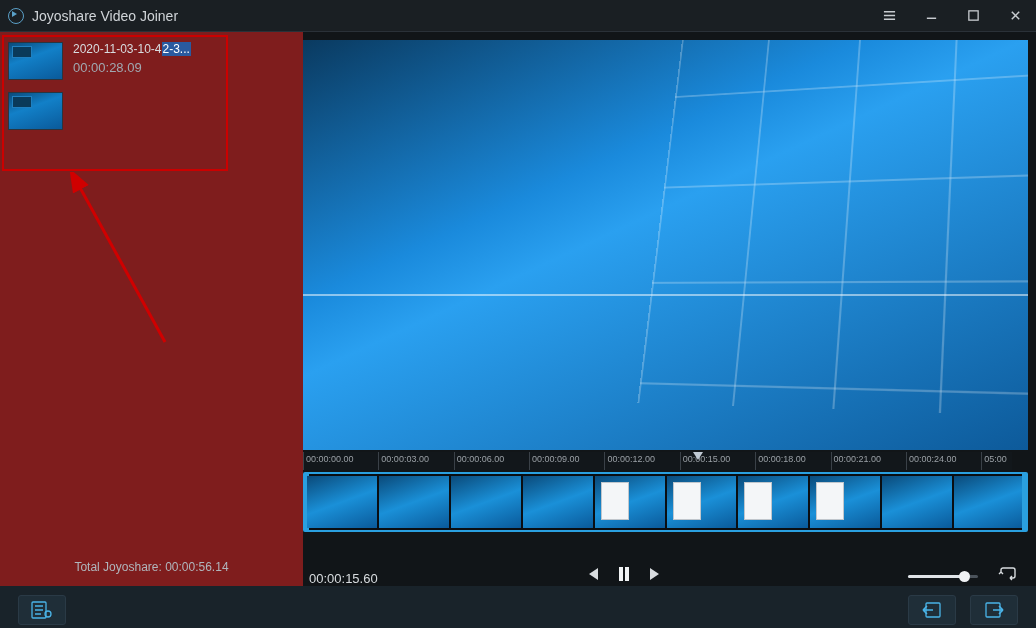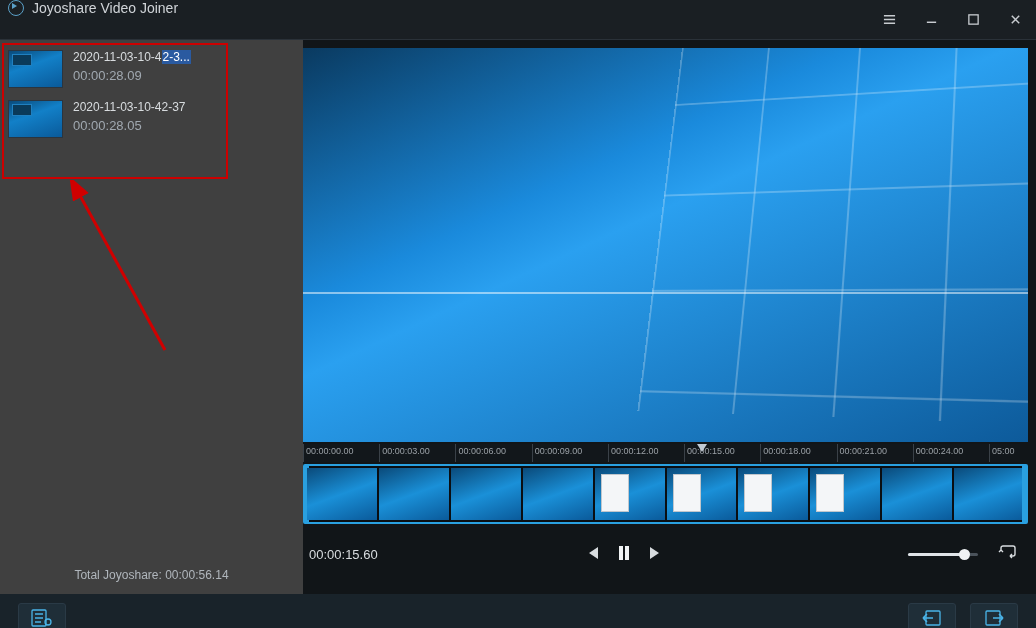--- a/index.html
+++ b/index.html
@@ -1,54 +1,54 @@
 <!DOCTYPE html>
 <html><head>
 <meta charset="utf-8">
 <style>
   *{box-sizing:border-box;margin:0;padding:0;font-family:"Segoe UI",Arial,sans-serif;user-select:none}
   body{background:#1a1f23;width:1036px;height:628px;overflow:hidden;color:#c8ccd0;font-size:12px}
-  .titlebar{height:40px;background:#1a1f23;display:flex;padding:0 0 0 8px;border-bottom:1px solid #2a3138}
+  .titlebar{height:32px;background:#1a1f23;display:flex;align-items:center;padding:0 0 0 8px;border-bottom:1px solid #2a3138}
   .logo{width:16px;height:16px;border:1.5px solid #5aa0c8;border-radius:50%;margin-right:8px;position:relative}
   .logo:after{content:"";position:absolute;left:3px;top:2px;width:0;height:0;border-left:5px solid #5aa0c8;border-top:3px solid transparent;border-bottom:3px solid transparent}
   .title{color:#d0d4d8;font-size:14px;flex:1}
   .winbtns{display:flex;height:100%}
   .winbtn{width:42px;display:flex;align-items:center;justify-content:center;color:#c8ccd0}
   .winbtn svg{width:13px;height:13px}
   .main{display:flex;height:554px}
-  .sidebar{width:303px;background:#404040;padding:4px 0 0 0;position:relative}
+  .sidebar{width:303px;background:#7f1d1d;padding:4px 0 0 0;position:relative}
   .clips-outline{position:absolute;left:2px;top:3px;width:226px;height:136px;border:2px solid #cc0000;pointer-events:none;z-index:5}
   .arrow{position:absolute;left:60px;top:140px;width:120px;height:180px;pointer-events:none;z-index:5}
   .clip{display:flex;padding:6px 8px;gap:10px;align-items:flex-start}
   .thumb{width:55px;height:38px;background:linear-gradient(160deg,#0a4a7a 0%,#1280c8 40%,#0a5a9a 100%);border:1px solid #2a3540;position:relative;overflow:hidden}
   .thumb:before{content:"";position:absolute;left:3px;top:3px;width:18px;height:10px;background:#0a3a5a;border:1px solid #2080c0}
   .clip-info{flex:1;min-width:0}
   .clip-name{font-size:12px;color:#d8dcdf;white-space:nowrap;overflow:hidden;text-overflow:ellipsis;margin-bottom:4px}
   .clip-name .hl{background:#2a5aa0;color:#fff;padding:0 1px}
   .clip-dur{font-size:13px;color:#a0a8b0}
   .total{position:absolute;bottom:12px;left:0;right:0;text-align:center;font-size:12px;color:#b0b6bc}
   .preview{flex:1;background:#111518;display:flex;flex-direction:column}
   .video{flex:1;margin:8px 8px 0 0;background:linear-gradient(155deg,#0a3a60 0%,#1a8adc 35%,#2aa0f0 45%,#0d5a9a 100%);position:relative;overflow:hidden}
   .video:before{content:"";position:absolute;right:-40px;top:-60px;width:420px;height:420px;background:
     linear-gradient(to right,rgba(255,255,255,.35) 0,rgba(255,255,255,.35) 2px,transparent 2px,transparent 100px) 0 0/100px 100%,
     linear-gradient(to bottom,rgba(255,255,255,.35) 0,rgba(255,255,255,.35) 2px,transparent 2px,transparent 100px) 0 0/100% 100px;
     transform:perspective(600px) rotateX(10deg) rotateY(-10deg) skewX(-4deg);
     opacity:.7}
   .video:after{content:"";position:absolute;left:0;right:0;top:62%;height:2px;background:rgba(255,255,255,.5)}
-  .ruler{height:18px;background:#12171b;margin:2px 16px 0 0;position:relative;display:flex;font-size:9px;color:#9aa0a6}
+  .ruler{height:18px;background:#12171b;margin:2px 24px 0 0;position:relative;display:flex;font-size:9px;color:#9aa0a6}
   .tick{flex:1;position:relative;border-left:1px solid #3a4148}
   .tick span{position:absolute;left:2px;top:2px;white-space:nowrap}
   .playhead{position:absolute;top:0;left:55%;width:0;height:0;border-left:5px solid transparent;border-right:5px solid transparent;border-top:8px solid #c0cad4}
   .strip{height:60px;margin:2px 8px 0 0;background:#0a0e12;border:2px solid #2aa0e0;border-radius:2px;display:flex;gap:2px;padding:2px;position:relative}
   .strip .handle{position:absolute;top:0;bottom:0;width:6px;background:#2aa0e0}
   .strip .handle.left{left:-2px;border-radius:2px 0 0 2px}
   .strip .handle.right{right:-2px;border-radius:0 2px 2px 0}
   .frame{flex:1;background:linear-gradient(160deg,#0a4a7a,#1a90d8 50%,#0a5a9a);position:relative;overflow:hidden}
   .frame.win:after{content:"";position:absolute;left:6px;top:6px;width:26px;height:36px;background:#f4f6f8;border:1px solid #c0c6cc}
-  .controls{height:48px;margin:6px 8px 16px 0;display:flex;align-items:center;color:#d8dcdf}
+  .controls{height:48px;margin:6px 8px 0 0;display:flex;align-items:flex-end;color:#d8dcdf}
   .curtime{width:280px;padding-left:6px;font-size:13px}
   .transport{display:flex;gap:14px;align-items:center;justify-content:center}
   .transport svg{width:18px;height:18px}
   .vol{margin-left:auto;display:flex;align-items:center;gap:20px;padding-right:10px}
   .slider{width:70px;height:3px;background:#4a525a;position:relative;border-radius:2px}
   .slider:before{content:"";position:absolute;left:0;top:0;height:100%;width:80%;background:#e0e4e8;border-radius:2px}
   .slider:after{content:"";position:absolute;left:80%;top:-4px;width:11px;height:11px;background:#f0f2f4;border-radius:50%;margin-left:-5px}
   .footer{height:48px;background:#19232a;display:flex;align-items:center;padding:0 18px}
   .btn{width:48px;height:30px;background:#1f2e38;border:1px solid #2a3a46;border-radius:3px;display:flex;align-items:center;justify-content:center}
   .btn svg{width:22px;height:18px}
@@ -98,24 +98,20 @@
 
     <div class="clip">
       <div class="thumb"></div>
       <div class="clip-info">
         <div class="clip-name"><span>2020-11-03-10-4</span><span class="hl">2-3...</span></div>
         <div class="clip-dur">00:00:28.09</div>
       </div>
     </div>
     <div class="clip">
       <div class="thumb"></div>
-      <div class="clip-info">
-        <div class="clip-name">2020-11-03-10-42-37</div>
-        <div class="clip-dur">00:00:28.05</div>
-      </div>
     </div>
 
     <div class="total">
       <span>Total Joyoshare: </span><span>00:00:56.14</span>
     </div>
   </div>
 
   <div class="preview">
     <div class="video"></div>
 

